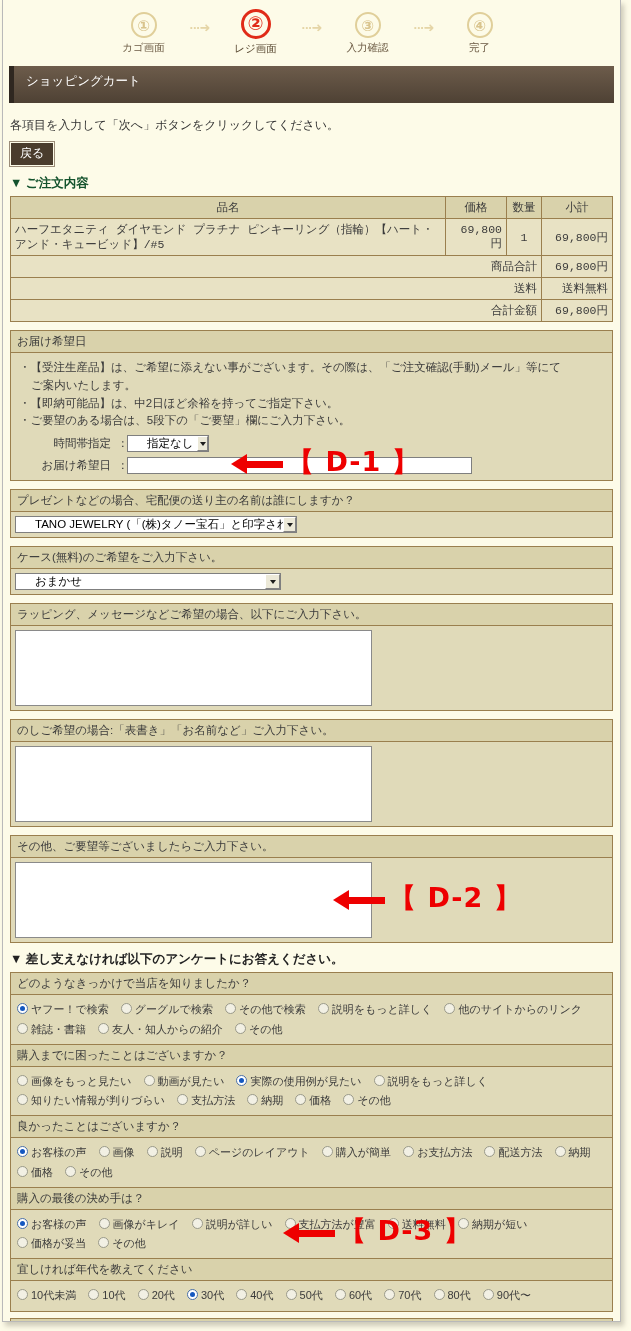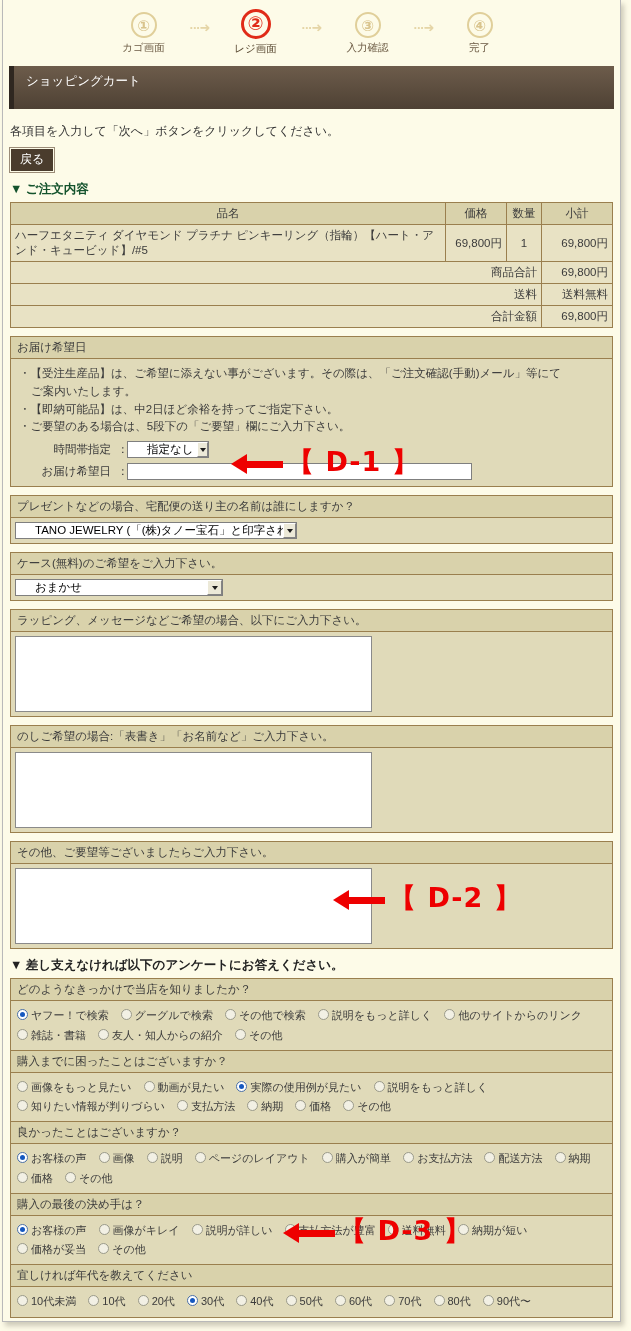--- a/index.html
+++ b/index.html
@@ -33,42 +33,42 @@
   }
   .step .lbl{font-size:10.5px;color:#6b5a43;white-space:nowrap;}
   .arrow{
     width:34px;text-align:center;color:#e5d5a6;font-size:13px;
     letter-spacing:-1px;padding-top:8px;font-weight:bold;
   }
   .step.active .lbl{color:#5a4a33;}
 
   
   .titlebar{
-    height:43px;margin:4px 6px 0 6px;
+    height:37px;margin:4px 6px 0 6px;
     background:linear-gradient(to bottom,#6d5c4b,#4e4134);
     border-left:5px solid #2f2720;
     color:#fff;font-size:12.5px;line-height:31px;padding-left:12px;
     box-sizing:border-box;
   }
 
   .body{padding:0 7px;}
   .lead{font-size:12px;color:#333;padding:14px 0 8px 0;}
 
   .backbtn{
     display:inline-block;background:#4a3c2d;color:#fff;
     font-size:12px;padding:2px 9px 3px;border:1px solid #fdfbe8;
     box-shadow:0 0 0 1px #9b8c78;cursor:pointer;
   }
 
   .sechead{font-size:12.5px;color:#14532d;margin:9px 0 4px;font-weight:bold;}
 
   
   table.order{
     width:100%;border-collapse:collapse;
-    border:1px solid #9a7f4e;background:#e8e2c4;font-size:11.5px;
+    border:1px solid #9a7f4e;background:#e8e2c4;font-size:11.5px;font-family:Liberation Mono, monospace;
   }
   table.order th,table.order td{
     border:1px solid #9a7f4e;padding:3px 4px;color:#3b3b3b;font-weight:normal;
   }
   table.order th{background:#d9d2ab;text-align:center;}
   .c-name{text-align:left;}
   .c-price,.c-qty,.c-sub{text-align:center;}
   td.c-price{text-align:right;}
   td.c-sub{text-align:right;}
   td.lbl-right{text-align:right;}
@@ -102,21 +102,21 @@
     width:15px;height:15px;margin-left:auto;background:#ece9d8;
     border:1px solid #fff;border-right-color:#848484;border-bottom-color:#848484;
     display:flex;align-items:center;justify-content:center;box-sizing:border-box;
   }
   .sel .btn i{
     display:block;width:0;height:0;border-left:3px solid transparent;
     border-right:3px solid transparent;border-top:4px solid #1c1c1c;
   }
   .sel-time{width:82px;}
   .sel-sender{width:282px;}
-  .sel-case{width:208px;align-items:center;}
+  .sel-case{width:266px;align-items:center;}
 
   .txtinput{
     background:#fff;border:1px solid #7f7f7f;height:17px;width:345px;
     box-sizing:border-box;
   }
 
   .ta-wrap{background:#e0dab9;padding:4px 0 4px 4px;}
   .ta{
     width:357px;height:76px;background:#fff;border:1px solid #8a8a8a;
     box-sizing:border-box;position:relative;

